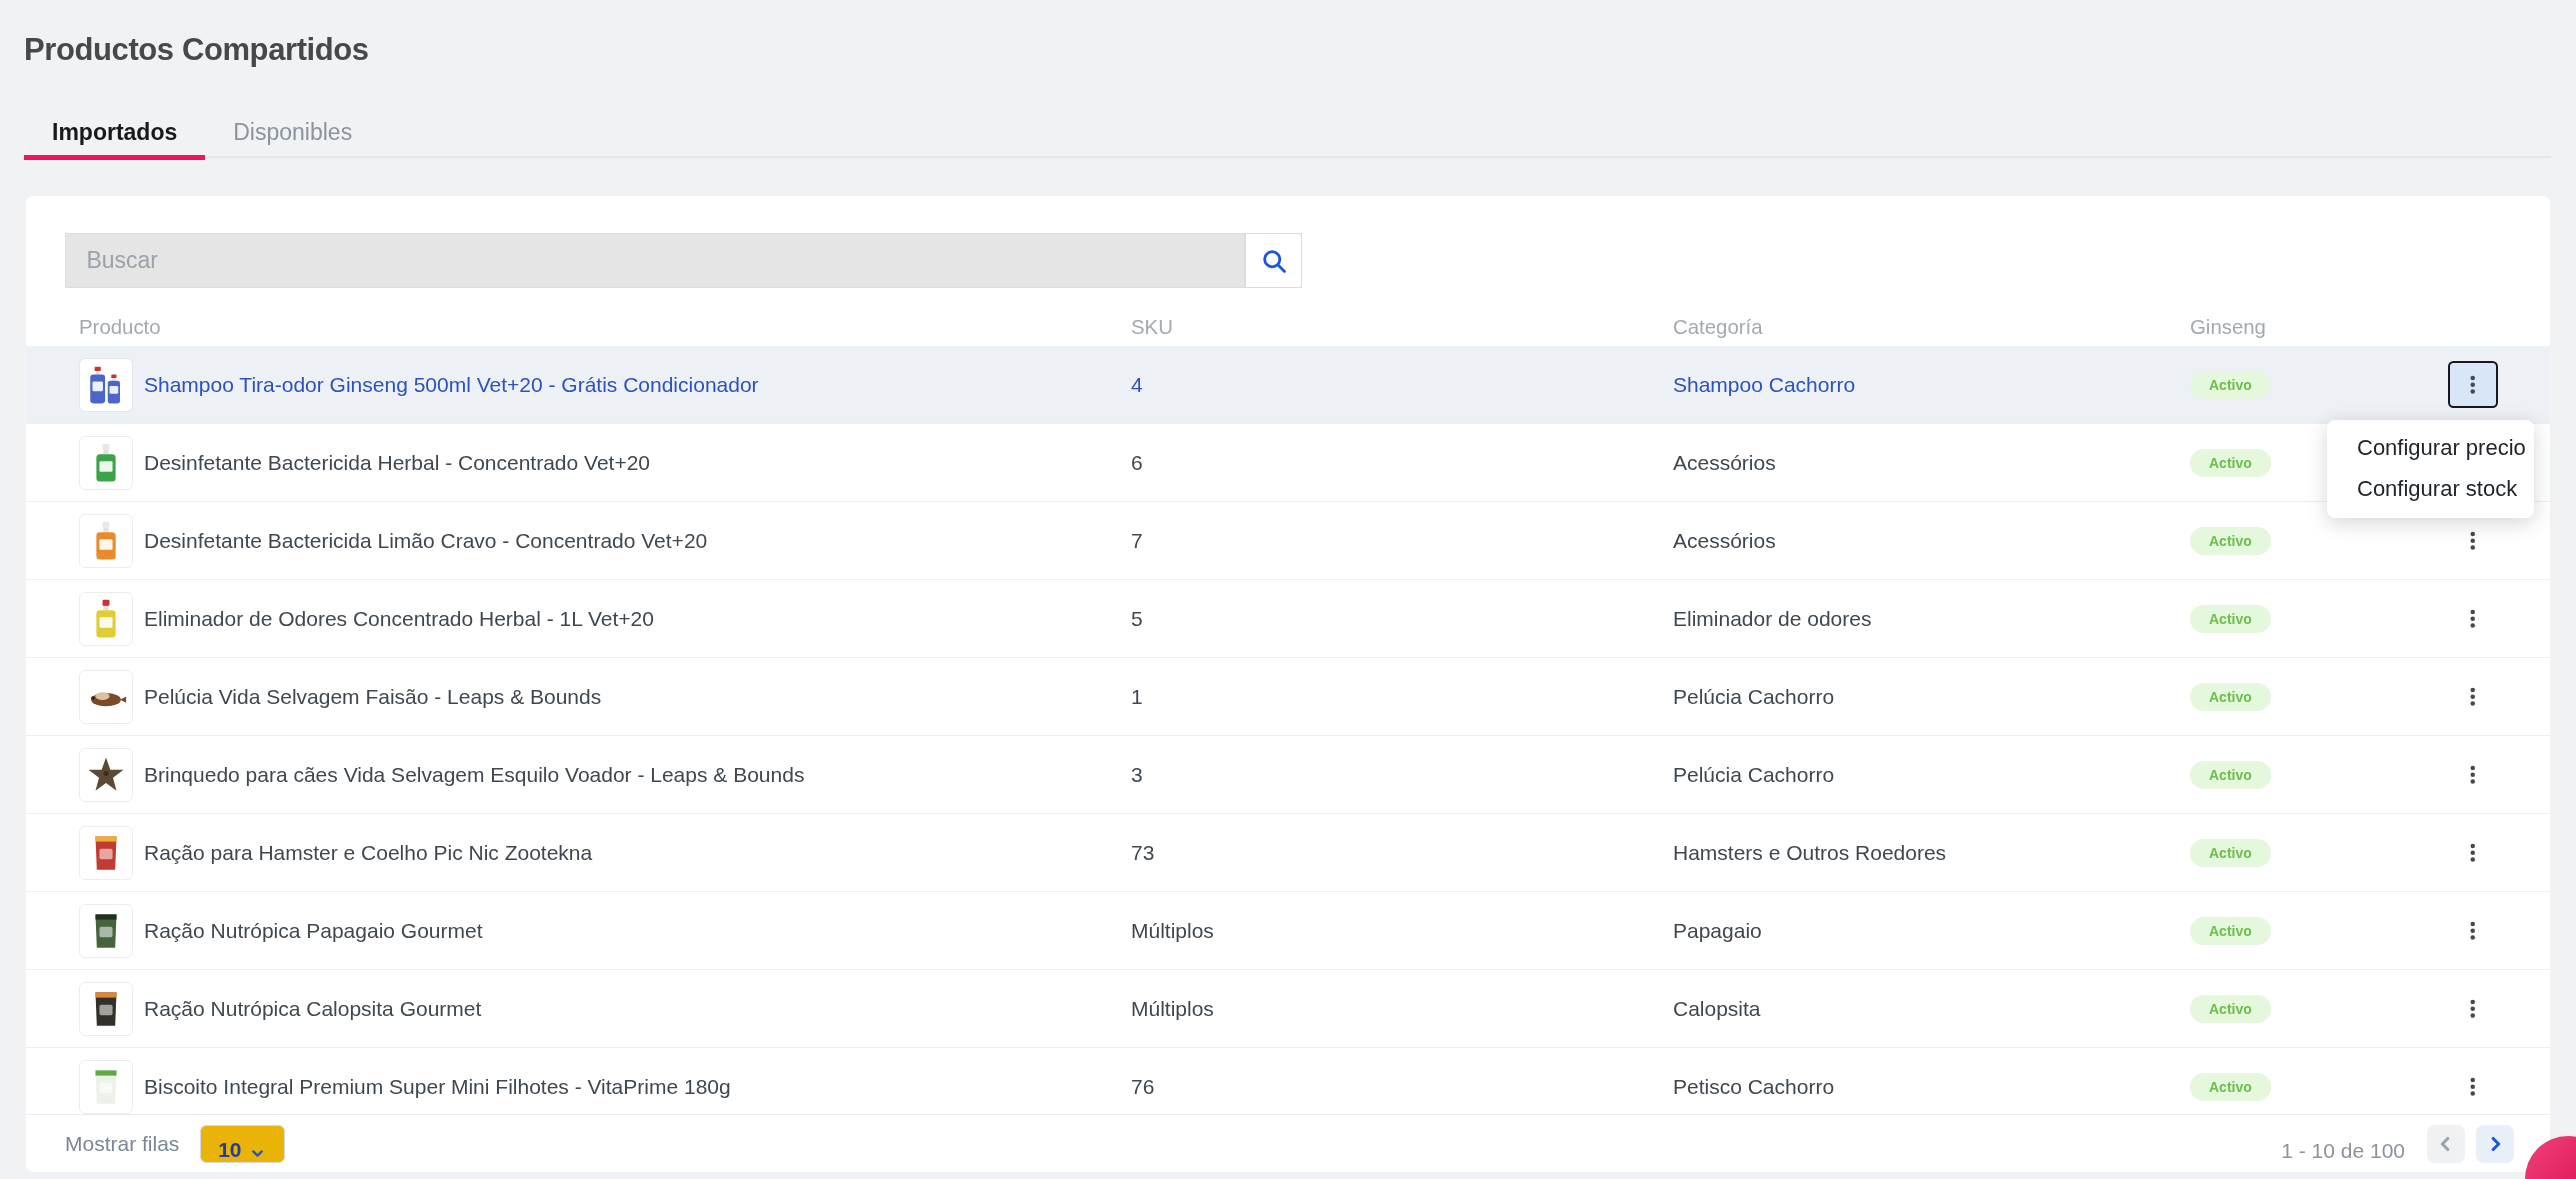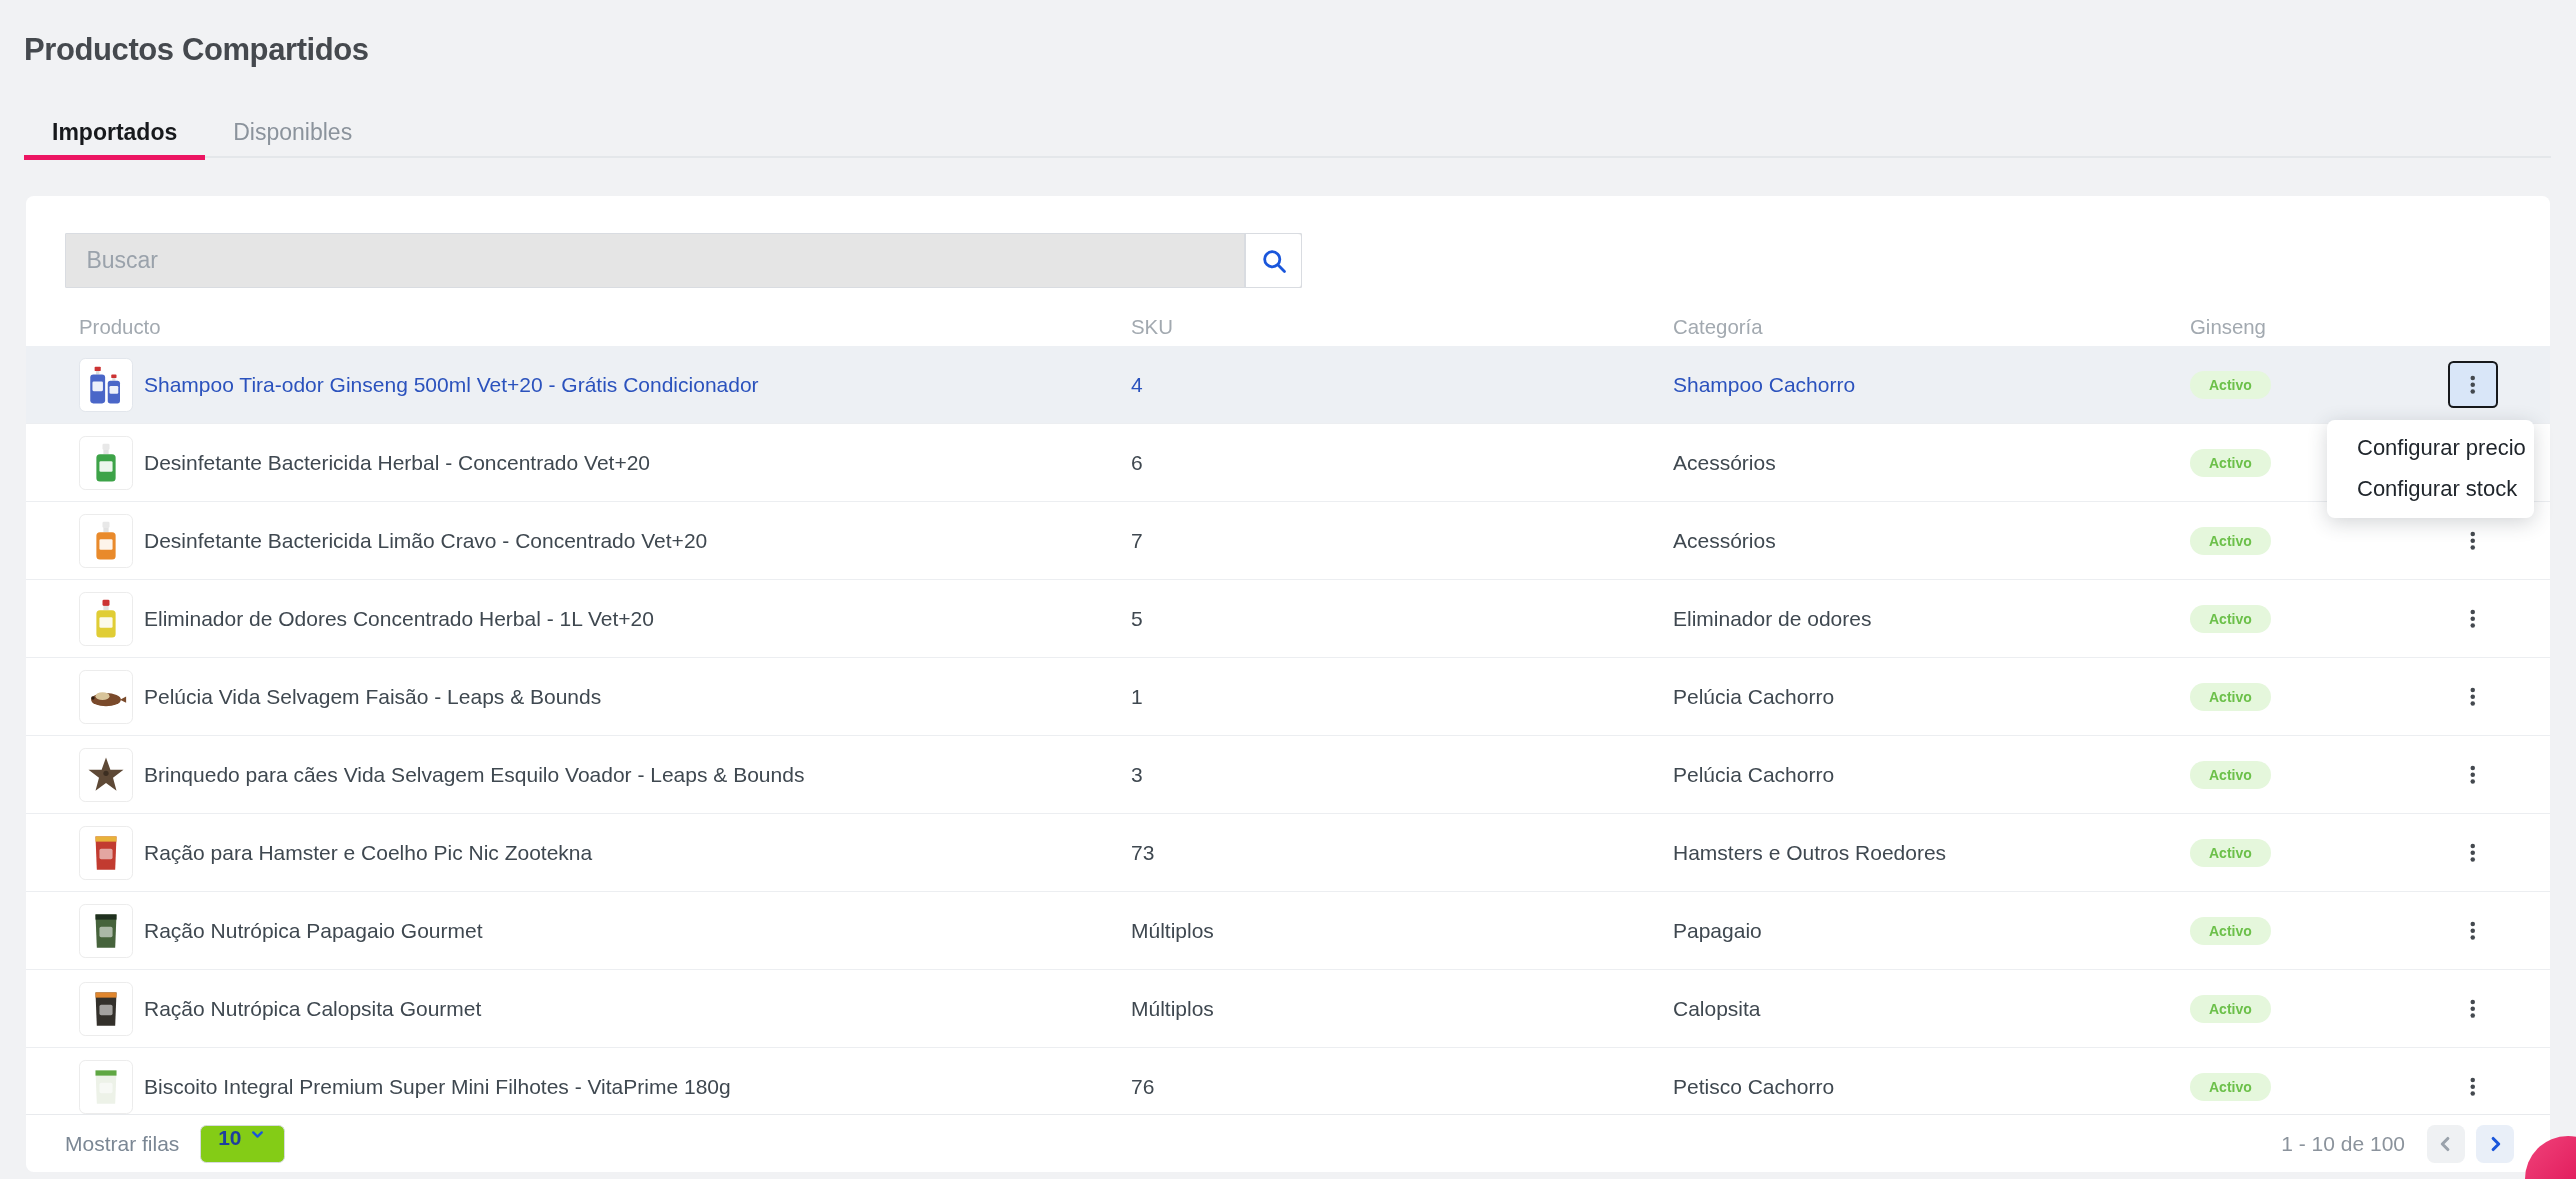--- a/index.html
+++ b/index.html
@@ -69,23 +69,23 @@
          display:flex;align-items:center;justify-content:center;
          background:transparent;border:none;border-radius:5.5px;cursor:pointer;box-sizing:border-box;}
   .trow.highlight .kebab{background:#d9e6f8;border:2.4px solid #17191c;}
 
   
   .pagination{position:absolute;left:0;top:918px;width:2524px;height:58px;
               border-top:1.6px solid #e8eaed;display:flex;align-items:center;
               padding:0 36px 0 39px;box-sizing:border-box;}
   .rows-label{font-size:21px;color:#7b8794;}
   .rows-select{margin-left:20.4px;width:85px;height:38px;border:1.6px solid #d6dade;border-radius:6.3px;
-               display:flex;align-items:flex-start;justify-content:center;gap:7.8px;background:#84cc16;cursor:pointer;box-sizing:border-box;}
+               display:flex;align-items:flex-end;justify-content:center;gap:7.8px;background:#eab308;cursor:pointer;box-sizing:border-box;}
   .rows-select .val{font-size:21px;color:#1e3f9e;font-weight:600;}
-  .pag-right{margin-left:auto;display:flex;align-items:center;}
+  .pag-right{margin-left:auto;display:flex;align-items:flex-end;}
   .range{font-size:21px;color:#8b939c;margin-right:22px;}
   .page-btn{width:38px;height:38px;border:none;border-radius:7.8px;
             display:flex;align-items:center;justify-content:center;cursor:pointer;}
   .page-btn.prev{background:#eff1f3;margin-right:11px;}
   .page-btn.next{background:#e9eff8;}
 
   
   .context-menu{position:absolute;left:2327px;top:420px;width:207px;z-index:20;
                 background:#fff;border-radius:7.8px;box-shadow:0 4.7px 20.4px rgba(40,50,60,.20);
                 padding:7.8px 0;}

